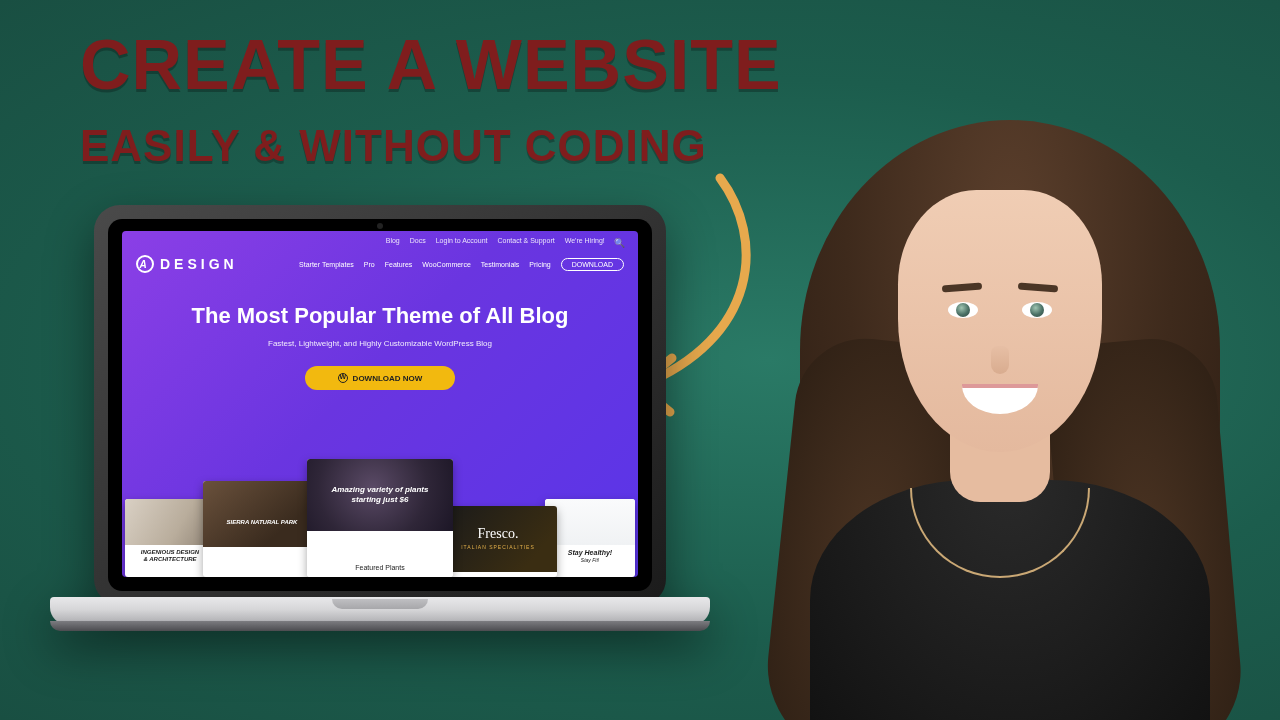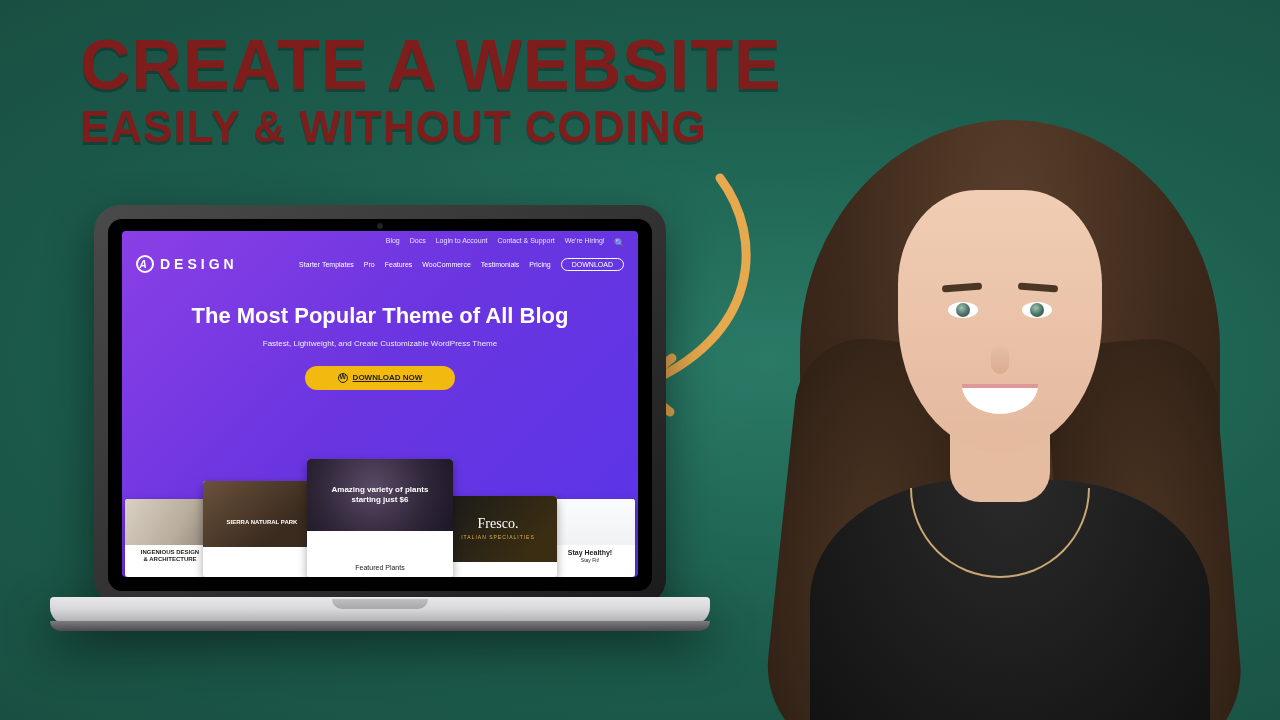--- a/index.html
+++ b/index.html
@@ -2,21 +2,21 @@
 <html><head>
 <meta charset="utf-8">
 <style>
   *{margin:0;padding:0;box-sizing:border-box;}
   html,body{width:1280px;height:720px;overflow:hidden;font-family:Arial,Helvetica,sans-serif;}
   body{background:radial-gradient(ellipse at 60% 50%,#2a7a66 0%,#1c5d4d 55%,#194f42 100%);position:relative;}
 
   
   .headline{position:absolute;left:80px;top:30px;color:#7f1d1d;text-shadow:0 3px 0 rgba(0,0,0,.25);font-family:'Arial Black',Impact,sans-serif;letter-spacing:1px;}
   .headline .line1{font-size:70px;font-weight:900;text-transform:uppercase;line-height:1;}
-  .headline .line2{font-size:44px;font-weight:900;text-transform:uppercase;line-height:1;margin-top:5px;}
+  .headline .line2{font-size:44px;font-weight:900;text-transform:uppercase;line-height:1;margin-top:24px;}
 
   
   .arrow{position:absolute;left:560px;top:168px;width:220px;height:260px;pointer-events:none;}
 
   
   .laptop{position:absolute;left:50px;top:205px;width:660px;height:460px;filter:drop-shadow(0 18px 24px rgba(0,0,0,.45));}
   .lid{position:absolute;left:44px;top:0;width:572px;height:400px;background:linear-gradient(145deg,#4a4a4a,#1b1b1b);border-radius:26px;padding:14px;}
   .bezel{width:100%;height:100%;background:#000;border-radius:14px;padding:12px 14px 14px 14px;position:relative;}
   .camera{position:absolute;left:50%;top:4px;transform:translateX(-50%);width:6px;height:6px;background:#222;border-radius:50%;}
   .screen{width:100%;height:100%;background:linear-gradient(135deg,#8b3fe6 0%,#6a35e0 45%,#5a35e8 100%);border-radius:4px;overflow:hidden;position:relative;color:#fff;}
@@ -29,38 +29,38 @@
   .topbar span{white-space:nowrap;}
   .search{font-size:9px;position:relative;top:1px;}
   .nav{display:flex;align-items:center;gap:12px;padding:8px 14px;}
   .logo{display:flex;align-items:center;gap:6px;font-weight:700;letter-spacing:4px;font-size:14px;}
   .logomark{width:18px;height:18px;border:2px solid #fff;border-radius:50%;display:flex;align-items:center;justify-content:center;font-size:10px;font-weight:900;font-style:italic;}
   .navlinks{margin-left:auto;display:flex;align-items:center;gap:10px;font-size:7px;}
   .dlbtn{border:1px solid #fff;border-radius:12px;padding:2px 10px;font-size:7px;}
   .hero{text-align:center;padding:22px 20px 10px 20px;}
   .hero h1{font-size:22px;font-weight:700;}
   .hero p{font-size:8px;margin-top:10px;opacity:.9;}
-  .cta{display:inline-flex;gap:5px;margin-top:18px;background:#f2b90f;color:#222;font-size:8px;font-weight:700;padding:7px 33px;border-radius:16px;text-decoration:underline;}
+  .cta{display:inline-flex;align-items:center;gap:5px;margin-top:18px;background:#f2b90f;color:#222;font-size:8px;font-weight:700;padding:7px 33px;border-radius:16px;}
   .wp{width:10px;height:10px;border:1.5px solid #222;border-radius:50%;display:inline-block;position:relative;}
   .wp::after{content:"W";position:absolute;left:1px;top:-1px;font-size:7px;font-weight:900;}
 
   .showcase{position:absolute;left:0;right:0;bottom:0;height:130px;display:flex;align-items:flex-end;justify-content:center;}
   .card{background:#fff;color:#222;border-radius:3px;box-shadow:0 4px 10px rgba(0,0,0,.35);overflow:hidden;position:relative;font-size:6px;text-align:center;}
   .c0{width:90px;height:78px;margin-right:-12px;z-index:1;}
   .c1{width:118px;height:96px;margin-right:-14px;z-index:2;}
   .c2{width:146px;height:118px;z-index:3;}
-  .c3{width:118px;height:81px;margin-left:-14px;z-index:2;}
+  .c3{width:118px;height:71px;margin-left:-14px;z-index:2;}
   .c4{width:90px;height:78px;margin-left:-12px;z-index:1;}
   .card .img{width:100%;background:#888;}
   .c0 .img{height:46px;background:linear-gradient(120deg,#d9d0c4,#b9ad9c 60%,#8e8274);}
   .c1 .img{height:66px;background:linear-gradient(140deg,#6a513c,#3a2b1e 70%);}
   .c2 .img{height:72px;background:radial-gradient(circle at 45% 40%,#5a4a66 0%,#2f2638 60%,#1c1626 100%);}
   .c3 .img{height:66px;background:linear-gradient(130deg,#1a1a1a,#3a2d12 80%);}
   .c4 .img{height:46px;background:linear-gradient(#fafbfc,#f0f2f4);}
-  .card .cap{padding:4px 14px;font-weight:700;line-height:1.2;}
+  .card .cap{padding:4px 14px;font-weight:700;line-height:1.2;font-style:italic;}
   .c0 .cap{color:#222;}
   .c1 .cap{position:absolute;left:0;right:0;top:34px;color:#fff;font-size:6px;}
   .c2 .cap{position:absolute;left:0;right:0;top:22px;color:#fff;font-size:8px;}
   .c2 .foot{background:#fff;color:#222;position:absolute;left:0;right:0;bottom:0;padding:6px 0;font-size:7px;}
   .c3 .brand{position:absolute;left:0;right:0;top:20px;color:#fff;font-family:'Brush Script MT',cursive;font-size:14px;}
   .c3 .tag{position:absolute;left:0;right:0;top:38px;color:#e2af4a;font-size:5px;letter-spacing:1px;}
   .c4 .cap{font-size:7px;}
   .c4 .cap small{display:block;font-size:5px;font-weight:400;}
 
   
@@ -120,21 +120,21 @@
             <span>Features</span>
             <span>WooCommerce</span>
             <span>Testimonials</span>
             <span>Pricing</span>
             <span class="dlbtn">DOWNLOAD</span>
           </div>
         </div>
 
         <div class="hero">
           <h1>The Most Popular Theme of All Blog</h1>
-          <p>Fastest, Lightweight, and Create Customizable WordPress Theme</p>
+          <p>Fastest, Lightweight, and Highly Customizable WordPress Blog</p>
           <span class="cta">
             <span class="wp"></span>
             <span>DOWNLOAD NOW</span>
           </span>
         </div>
 
         <div class="showcase">
           <div class="card c0">
             <div class="img"></div>
             <div class="cap">INGENIOUS DESIGN &amp; ARCHITECTURE</div>

